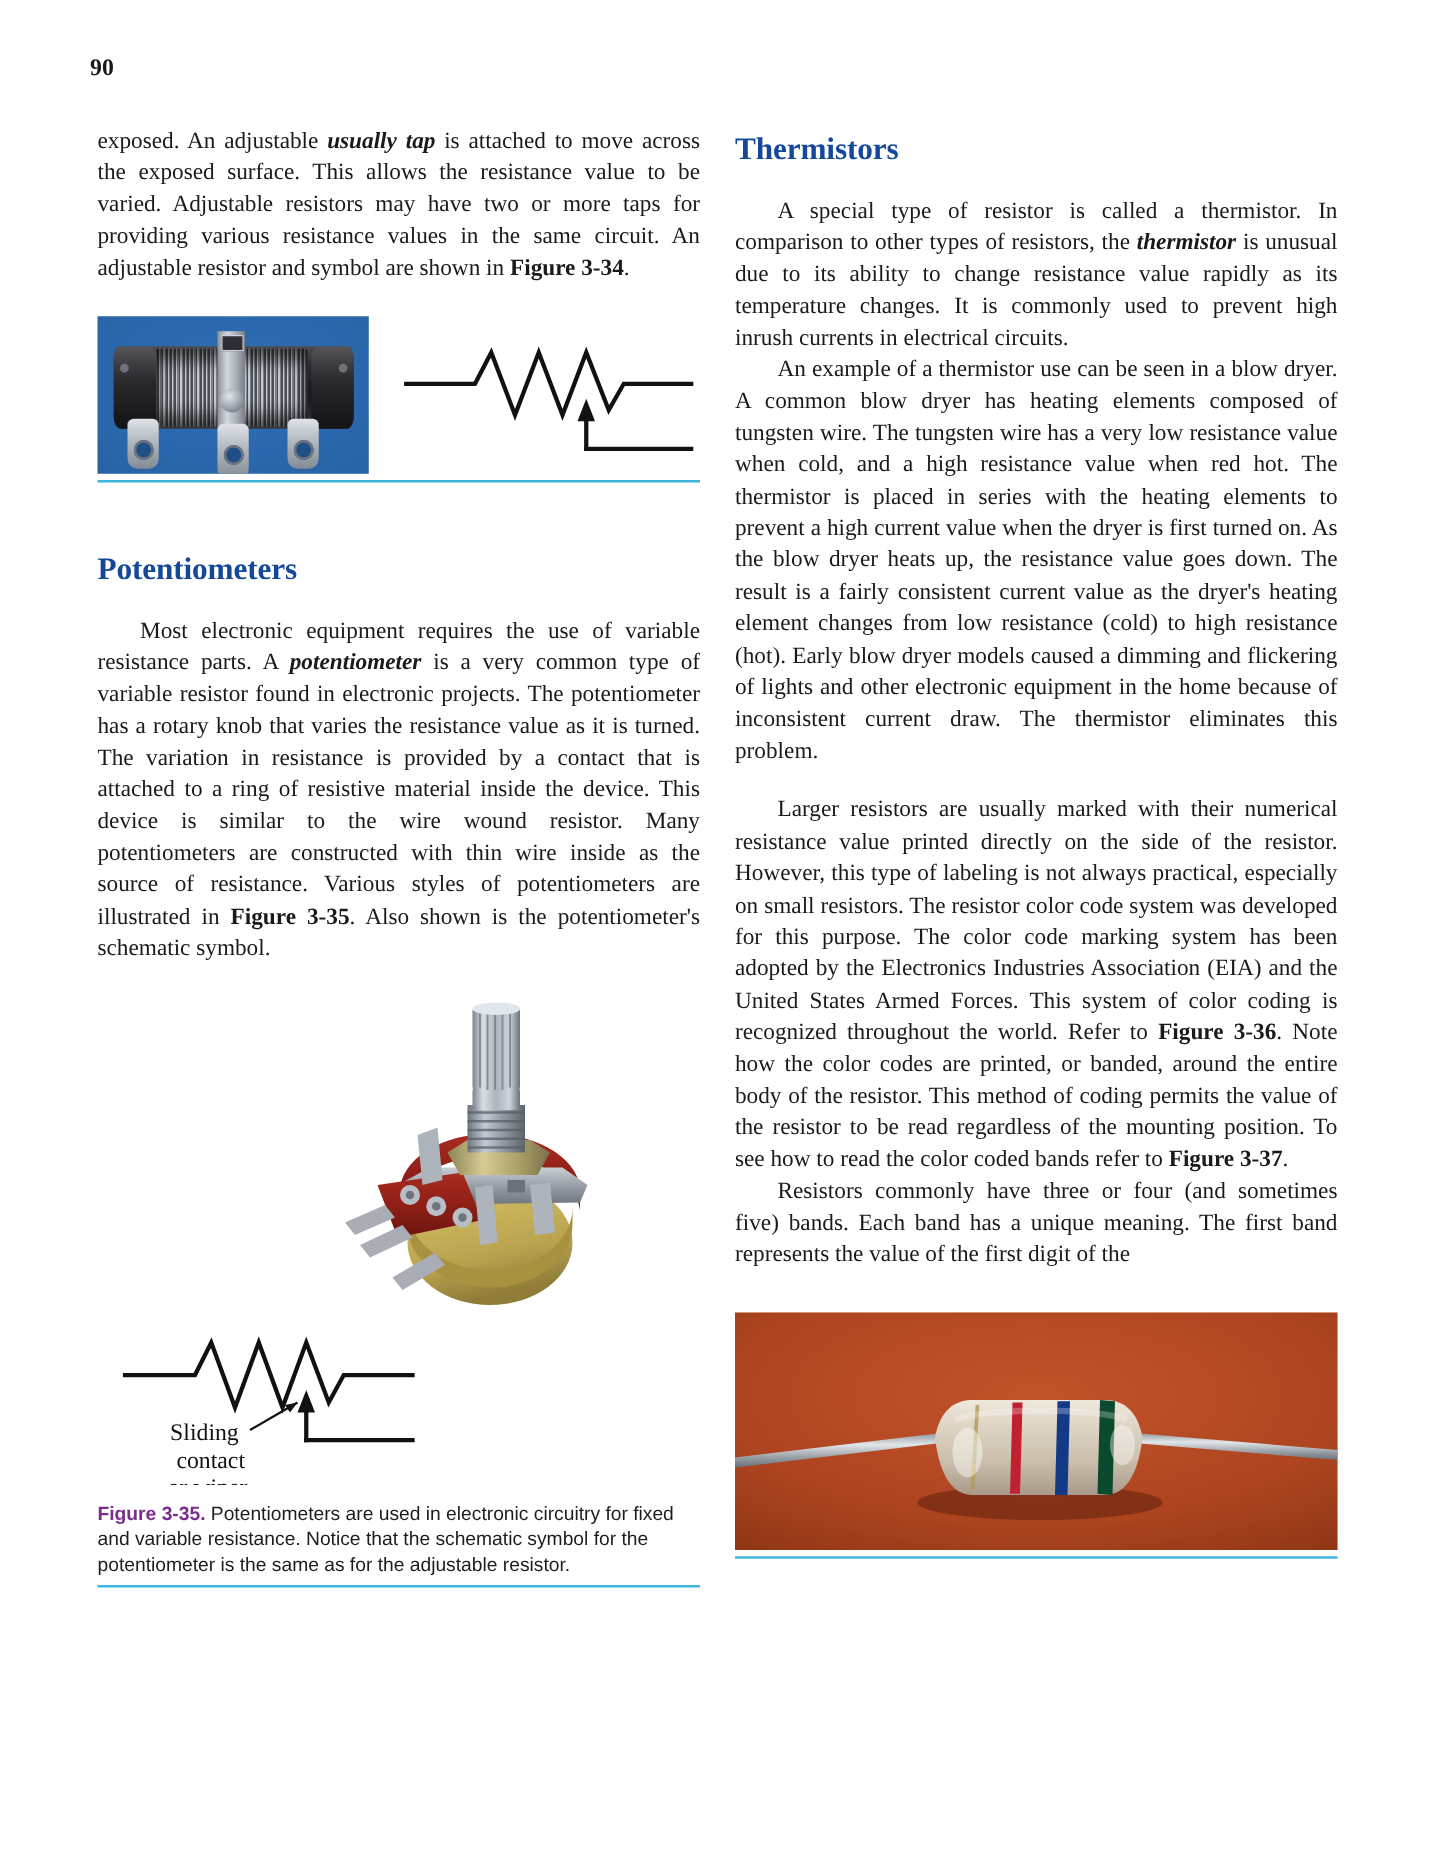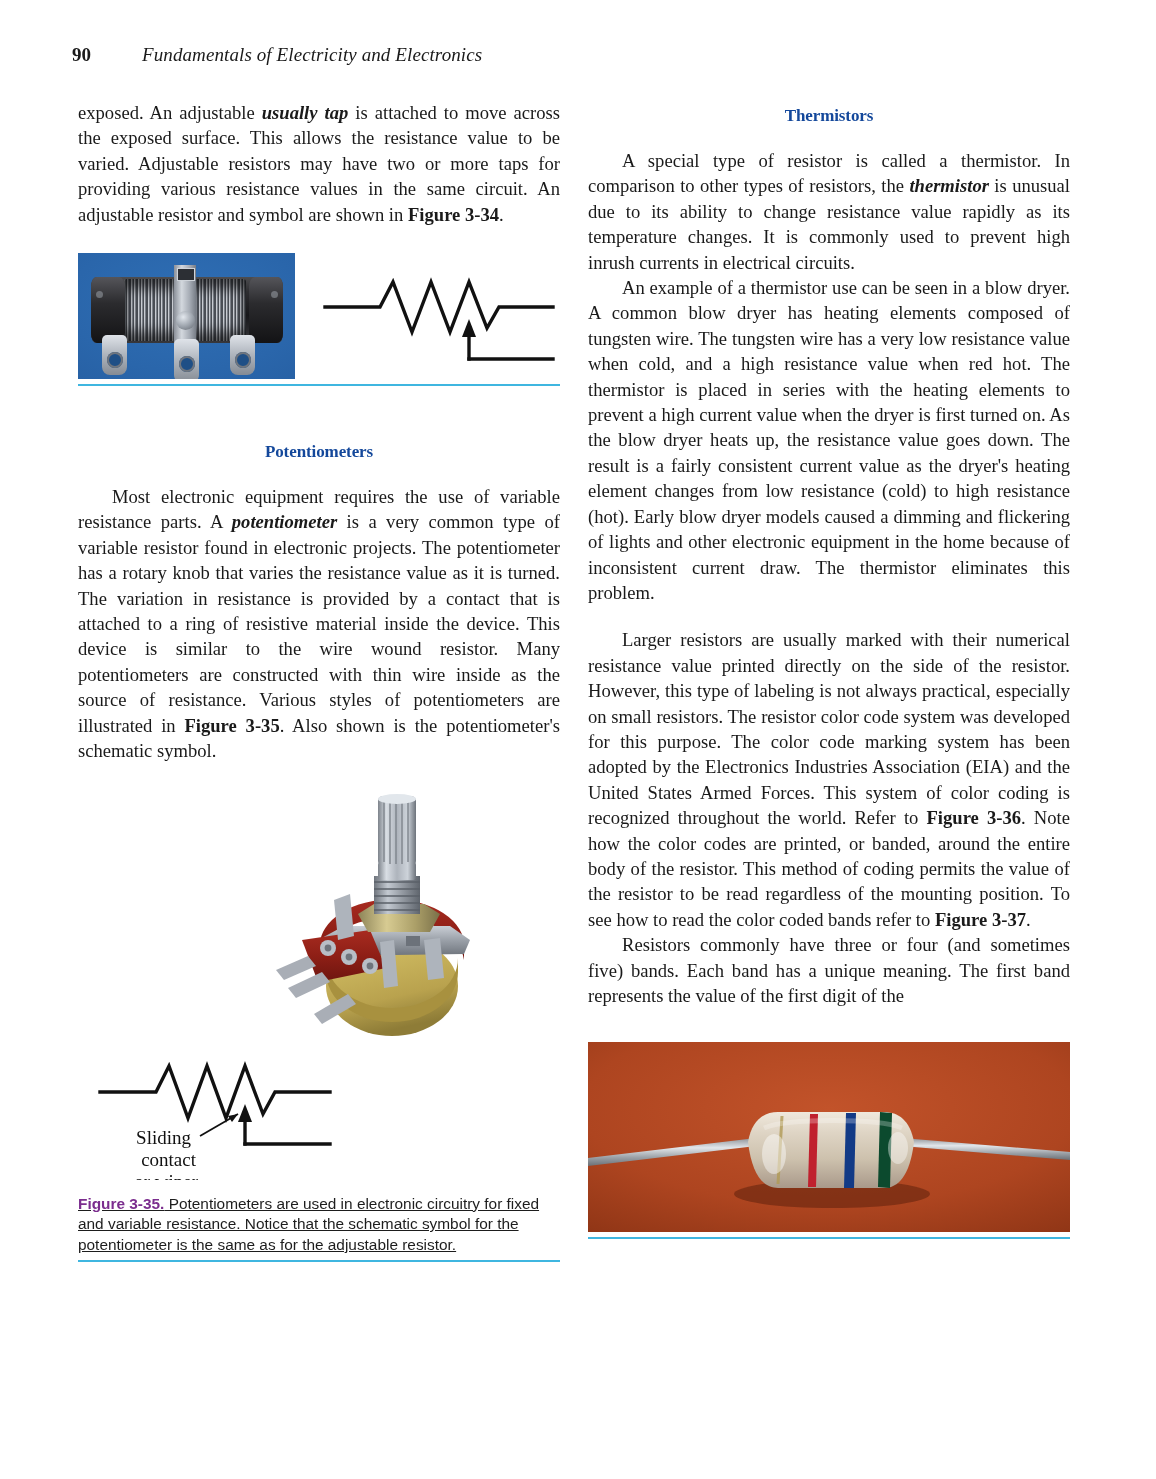--- a/index.html
+++ b/index.html
@@ -67,25 +67,24 @@
     -webkit-hyphens: none;
     hyphens: none;
   }
   p.body.indent { text-indent: 34px; }
   p.body b { font-weight: bold; }
   p.body .bi { font-weight: bold; font-style: italic; }
 
   h2.sect {
     font-family: "Liberation Serif", serif;
     font-weight: bold;
-    font-size: 17px;
+    font-size: 25px;
     color: #14489b;
-    margin: 16px;
+    margin: 0;
     letter-spacing: -0.1px;
-    text-align: center;
   }
 
   
   .figblock { position: relative; }
   .caption {
     font-family: "Liberation Sans", sans-serif;
     font-size: 15.4px;
     line-height: 20.6px;
     color: #1d1d1d;
     margin: 0;
@@ -231,21 +230,20 @@
     overflow: hidden;
   }
 </style>
 </head>
 <body>
 
 <div class="page">
 
   <div class="running-head">
     <span class="folio">90</span>
-    <span class="head-title">Fundamentals of Electricity and Electronics</span>
   </div>
 
   <div class="col col-left">
 
     <p class="body"><span>exposed. An adjustable </span><span class="bi">usually tap</span><span> is attached to move across the exposed surface. This allows the resistance value to be varied. Adjustable resistors may have two or more taps for providing various resistance values in the same circuit. An adjustable resistor and symbol are shown in </span><b>Figure 3-34</b><span>.</span></p>
 
     <div class="figblock" style="margin-top:26px;">
       <div class="fig34-row">
 
         <div class="photo34">
@@ -378,21 +376,21 @@
           </g>
           <path d="M167,52 L160,70 L174,70 Z" fill="#111111"></path>
           <line x1="122" y1="84" x2="160" y2="62" stroke="#111111" stroke-width="1.8"></line>
           <path d="M160,62 L150,64 L154,70 Z" fill="#111111"></path>
           <text x="113" y="92" text-anchor="end" font-family="Liberation Serif, serif" font-size="19" fill="#111111">Sliding</text>
           <text x="118" y="114" text-anchor="end" font-family="Liberation Serif, serif" font-size="19" fill="#111111">contact</text>
           <text x="120" y="136" text-anchor="end" font-family="Liberation Serif, serif" font-size="19" fill="#111111">or wiper</text>
         </svg>
       </div>
 
-      <p class="caption" style="margin-top:14px;text-decoration:underline;"><span class="lbl">Figure 3-35.</span><span> Potentiometers are used in electronic circuitry for fixed and variable resistance. Notice that the schematic symbol for the potentiometer is the same as for the adjustable resistor.</span></p>
+      <p class="caption" style="margin-top:14px;"><span class="lbl">Figure 3-35.</span><span> Potentiometers are used in electronic circuitry for fixed and variable resistance. Notice that the schematic symbol for the potentiometer is the same as for the adjustable resistor.</span></p>
       <div class="caprule"></div>
     </div>
 
   </div>
 
   <div class="col col-right">
 
     <h2 class="sect" style="margin-top:6px;">Thermistors</h2>
 
     <p class="body indent" style="margin-top:22px;"><span>A special type of resistor is called a thermistor. In comparison to other types of resistors, the </span><span class="bi">thermistor</span><span> is unusual due to its ability to change resistance value rapidly as its temperature changes. It is commonly used to prevent high inrush currents in electrical circuits.</span></p>

